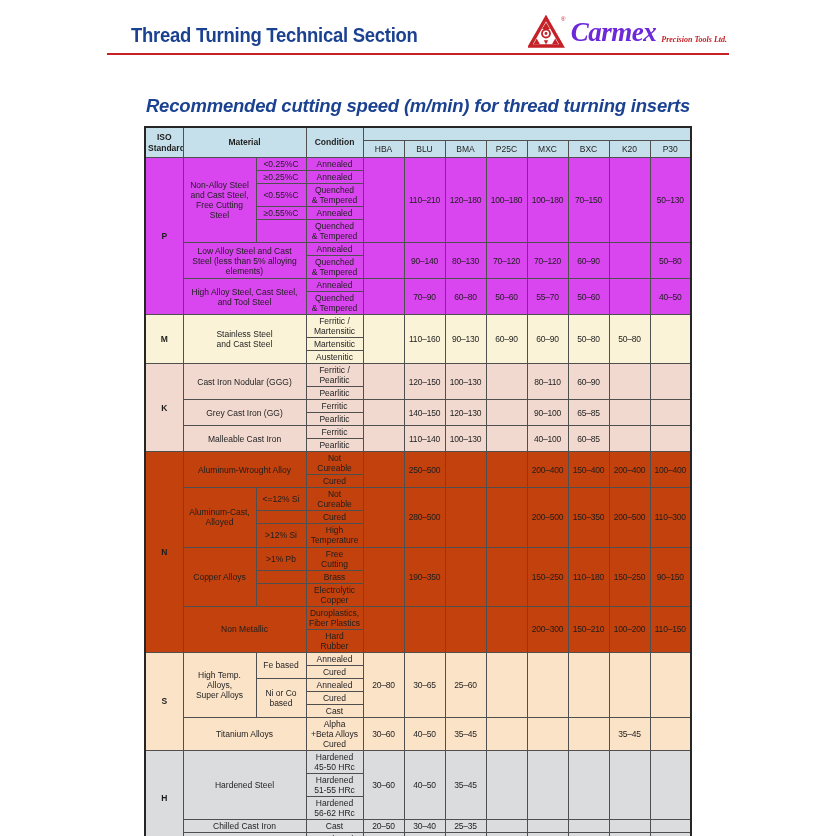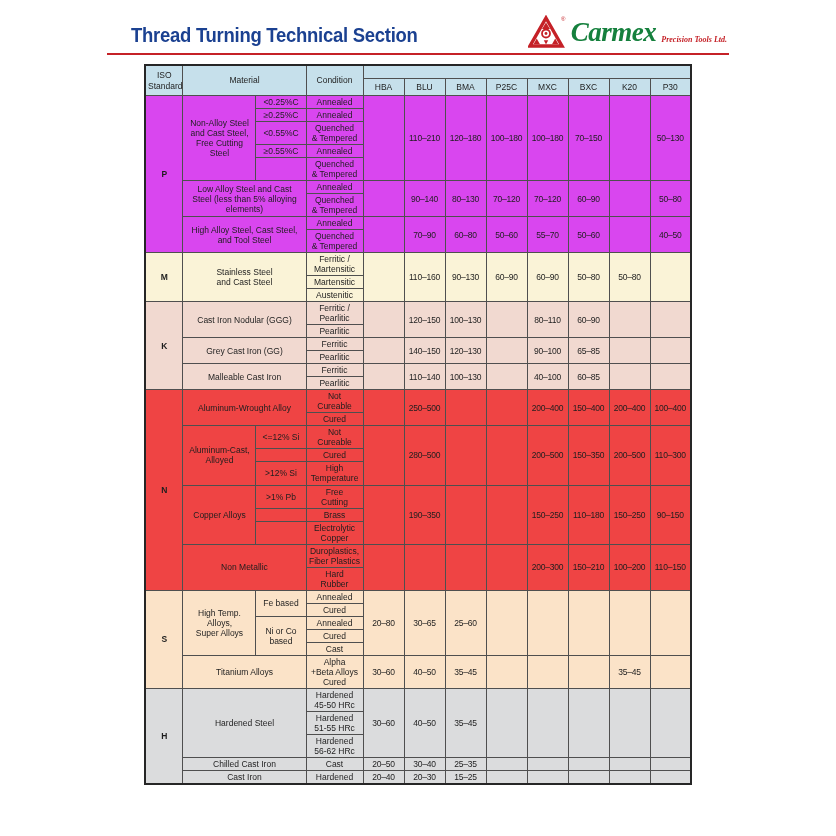--- a/index.html
+++ b/index.html
@@ -5,44 +5,44 @@
   html,body{margin:0;padding:0;background:#fff;}
   .page{position:relative;width:836px;height:836px;background:#fff;overflow:hidden;
         font-family:"Liberation Sans",sans-serif;color:#1e1e1e;}
   
   .masthead{width:622px;margin:13px auto 0;display:flex;justify-content:space-between;align-items:flex-start;}
   .page-title{margin:10px 0 0 24px;font-size:21px;font-weight:bold;color:#1b4191;
               letter-spacing:-0.3px;transform:scaleX(0.88);transform-origin:left center;white-space:nowrap;}
   .brand{display:flex;align-items:center;margin-right:2px;margin-top:2px;}
   .brand svg{display:block;}
   .wordmark{font-family:"Liberation Serif",serif;font-style:italic;font-weight:bold;
-            font-size:27px;color:#15803d;margin-left:5px;letter-spacing:-0.5px;text-align:center;}
+            font-size:27px;color:#6d28d9;margin-left:5px;letter-spacing:-0.5px;text-align:center;}
   .tagline{font-family:"Liberation Serif",serif;font-style:italic;font-weight:bold;
            font-size:8px;color:#c52127;margin:14px 0 0 5px;white-space:nowrap;text-align:right;}
   .rule{width:622px;height:2px;background:#c52127;margin:4px auto 0;}
   
   .subtitle{margin:40px auto 0;width:700px;text-align:center;font-size:18.5px;font-weight:bold;
             font-style:italic;color:#1b4191;letter-spacing:-0.2px;}
   
   table.speed{border-collapse:collapse;table-layout:fixed;width:546px;margin:9px auto 0;
               border:2px solid #262626;}
   .speed th,.speed td{border:1px solid #4f4f4f;font-size:8.5px;line-height:1.18;padding:1px 2px;
               text-align:center;vertical-align:middle;white-space:pre-line;overflow:hidden;color:#1e1e1e;}
-  .hdr{background:#c6e0eb;font-weight:normal;font-size:9px;}
+  .hdr{background:#c6e0eb;font-weight:bold;font-size:9px;}
   .grade{background:#c6e0eb;font-weight:normal;font-size:8.5px;height:14px;margin-left:27px;}
   .strip{background:#c6e0eb;height:10px;}
   .mat{text-align:left;padding-left:4px;}
   .iso{font-size:21px;font-weight:bold;color:#111;}
   .val{letter-spacing:-0.2px;}
   .r1{height:13px}.r2{height:21px}.r3{height:31px}
   
   tr.secP>td{background:#d946ef;} td.iso-p{background:#2aace3;}
   tr.secM>td{background:#faf3d7;} td.iso-m{background:#fce51d;}
   tr.secK>td{background:#f1d9d0;} td.iso-k{background:#d02a2e;}
-  tr.secN>td{background:#ef4444;} td.iso-n{background:#43ad49;}
+  tr.secN>td{background:#c2410c;} td.iso-n{background:#43ad49;}
   tr.secS>td{background:#fbe3c8;} td.iso-s{background:#f6921e;}
   tr.secH>td{background:#dbdcdd;} td.iso-h2{background:#97999b;}
 </style>
 </head>
 <body>
 
 <div class="page">
 
   <div class="masthead">
     <div class="page-title">Thread Turning Technical Section</div>
@@ -56,20 +56,21 @@
         <circle cx="18" cy="18.5" r="1.4" fill="#c52127"></circle>
         <path d="M18 29.5 L15.8 25.2 L20.2 25.2 Z" fill="#c52127"></path>
         <text x="33" y="6" font-size="6" fill="#c52127">®</text>
       </svg>
       <span class="wordmark">Carmex</span>
       <span class="tagline">Precision Tools Ltd.</span>
     </div>
   </div>
   <div class="rule"></div>
 
+  <div class="subtitle">Recommended cutting speed (m/min) for thread turning inserts</div>
 
   <table class="speed">
     <colgroup>
       <col style="width:38px">
         <col style="width:73px">
         <col style="width:50px">
         <col style="width:57px">
       <col style="width:41px">
         <col style="width:41px">
         <col style="width:41px">

